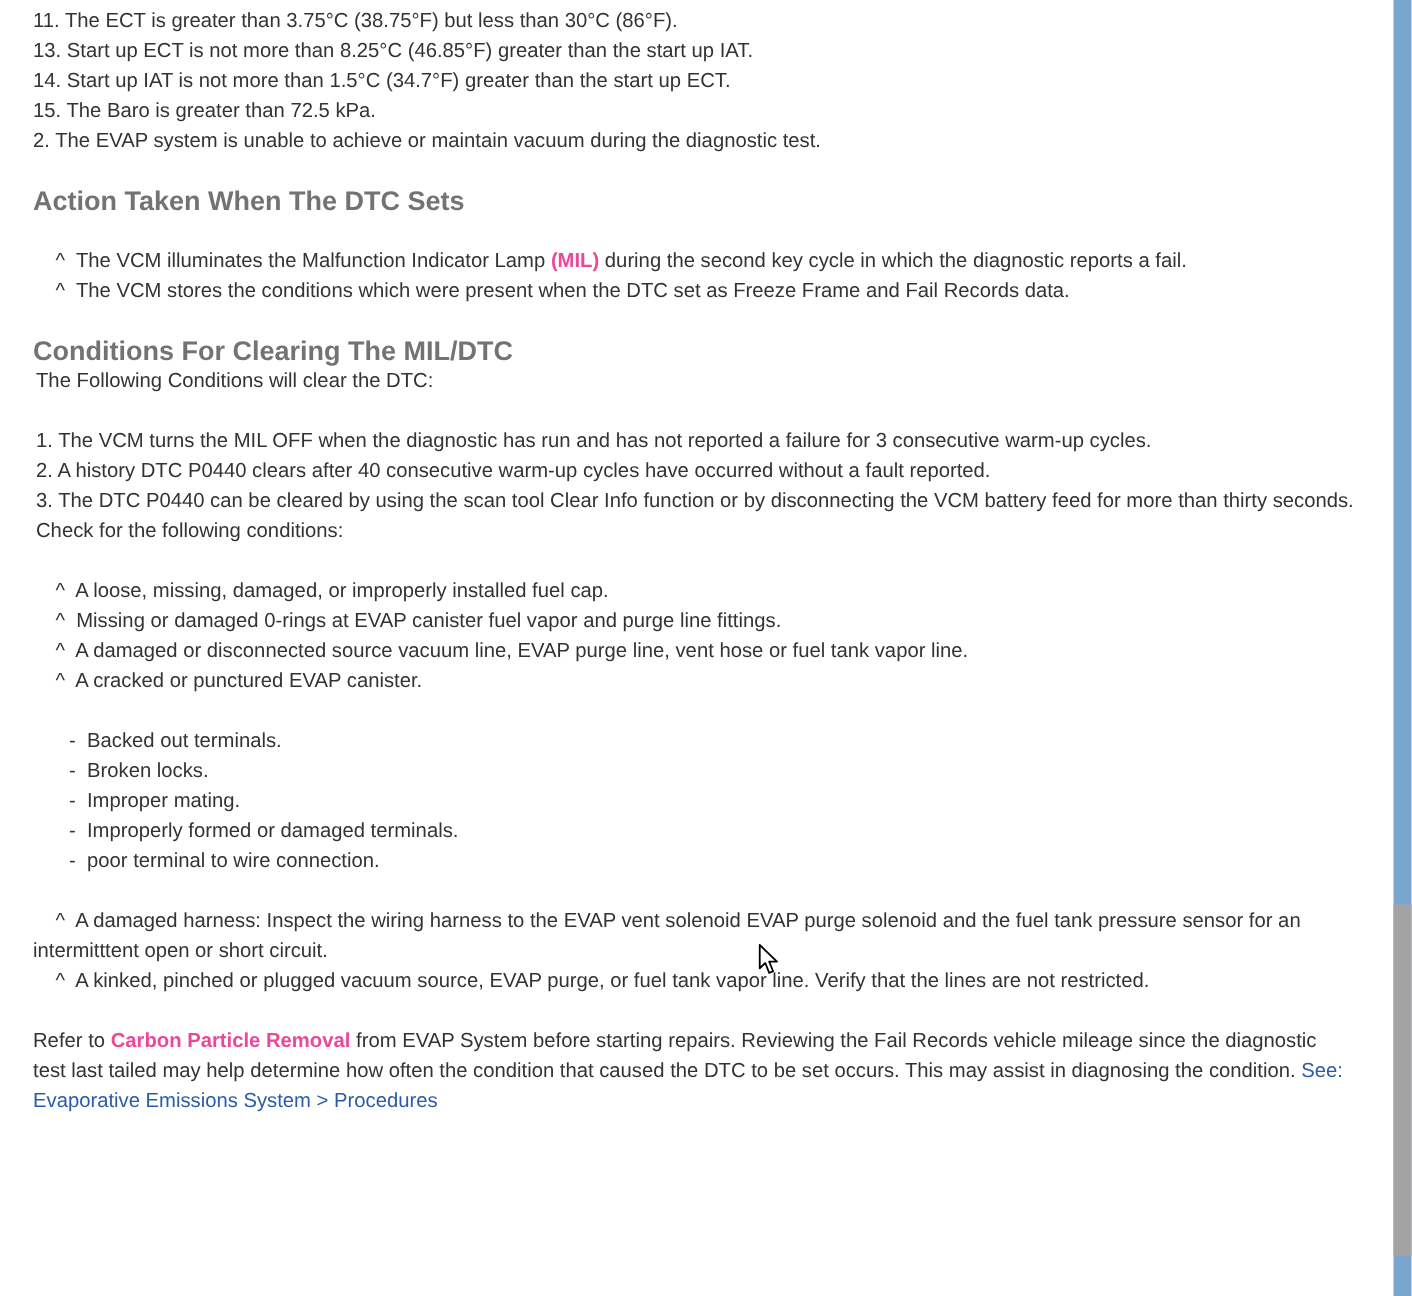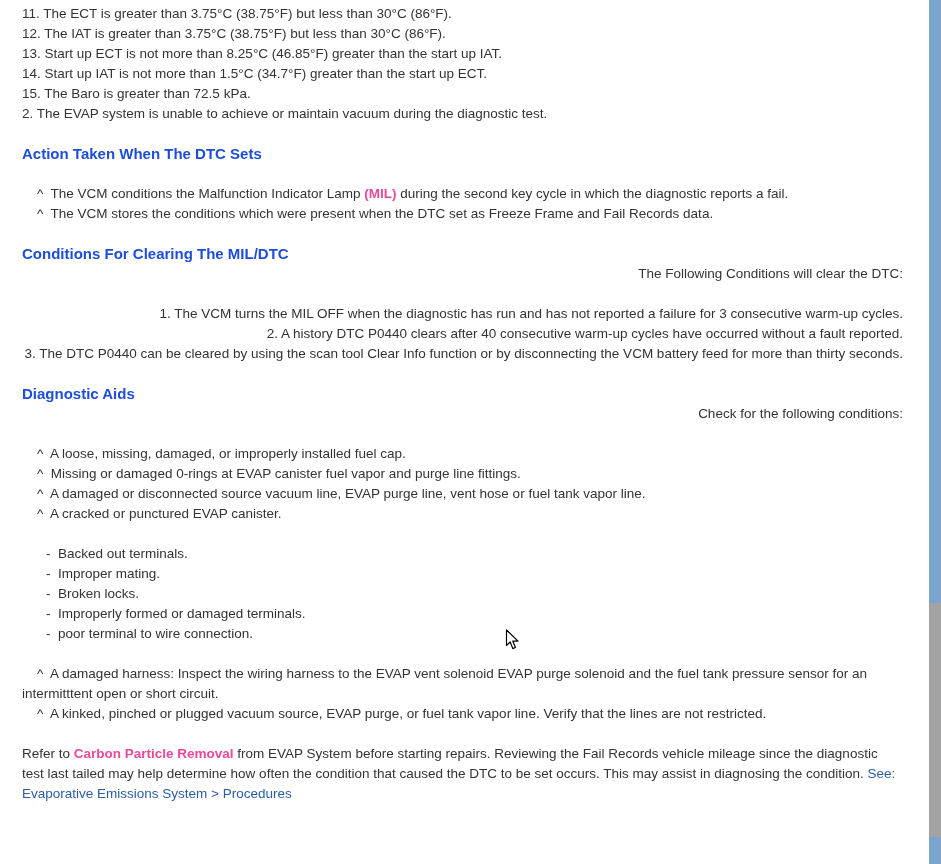--- a/index.html
+++ b/index.html
@@ -18,28 +18,28 @@
   .content {
     position: absolute;
     top: 0;
     left: 4px;
     width: 929px;
     padding: 4px 30px 0 18px;
   }
   p { margin: 0; white-space: pre-wrap; }
   h3 {
     margin: 20px 0 0 0;
-    font-size: 15px;
+    font-size: 18px;
     line-height: 20px;
     font-weight: 700;
-    color: #1d4ed8;
+    color: #737373;
     white-space: pre-wrap;
   }
   .gap { margin-top: 20px; }
-  .indent-sm { text-indent: 2px; text-align: right; }
+  .indent-sm { text-indent: 2px; }
   .bullet { text-indent: 15px; }
   .dash { text-indent: 24px; }
   b { color: #ec4899; }
   a.doc-link {
     color: #2a5ca8;
     text-decoration: none;
     cursor: pointer;
   }
   .scrollbar {
     position: absolute;
@@ -66,57 +66,55 @@
     pointer-events: none;
   }
 </style>
 </head>
 <body>
 
 <div class="content">
 
   <div>
     <p>11. The ECT is greater than 3.75°C (38.75°F) but less than 30°C (86°F).</p>
-    <p>12. The IAT is greater than 3.75°C (38.75°F) but less than 30°C (86°F).</p>
     <p>13. Start up ECT is not more than 8.25°C (46.85°F) greater than the start up IAT.</p>
     <p>14. Start up IAT is not more than 1.5°C (34.7°F) greater than the start up ECT.</p>
     <p>15. The Baro is greater than 72.5 kPa.</p>
     <p>2. The EVAP system is unable to achieve or maintain vacuum during the diagnostic test.</p>
   </div>
 
   <h3>Action Taken When The DTC Sets</h3>
 
   <div class="gap">
-    <p class="bullet"><span>^  The VCM conditions the Malfunction Indicator Lamp </span><b>(MIL)</b><span> during the second key cycle in which the diagnostic reports a fail.</span></p>
+    <p class="bullet"><span>^  The VCM illuminates the Malfunction Indicator Lamp </span><b>(MIL)</b><span> during the second key cycle in which the diagnostic reports a fail.</span></p>
     <p class="bullet">^  The VCM stores the conditions which were present when the DTC set as Freeze Frame and Fail Records data.</p>
   </div>
 
   <h3>Conditions For Clearing The MIL/DTC</h3>
   <p class="indent-sm">The Following Conditions will clear the DTC:</p>
 
   <div class="gap">
     <p class="indent-sm">1. The VCM turns the MIL OFF when the diagnostic has run and has not reported a failure for 3 consecutive warm-up cycles.</p>
     <p class="indent-sm">2. A history DTC P0440 clears after 40 consecutive warm-up cycles have occurred without a fault reported.</p>
     <p class="indent-sm">3. The DTC P0440 can be cleared by using the scan tool Clear Info function or by disconnecting the VCM battery feed for more than thirty seconds.</p>
   </div>
 
-  <h3>Diagnostic Aids</h3>
   <p class="indent-sm">Check for the following conditions:</p>
 
   <div class="gap">
     <p class="bullet">^  A loose, missing, damaged, or improperly installed fuel cap.</p>
     <p class="bullet">^  Missing or damaged 0-rings at EVAP canister fuel vapor and purge line fittings.</p>
     <p class="bullet">^  A damaged or disconnected source vacuum line, EVAP purge line, vent hose or fuel tank vapor line.</p>
     <p class="bullet">^  A cracked or punctured EVAP canister.</p>
   </div>
 
   <div class="gap">
     <p class="dash">-  Backed out terminals.</p>
+    <p class="dash">-  Broken locks.</p>
     <p class="dash">-  Improper mating.</p>
-    <p class="dash">-  Broken locks.</p>
     <p class="dash">-  Improperly formed or damaged terminals.</p>
     <p class="dash">-  poor terminal to wire connection.</p>
   </div>
 
   <div class="gap">
     <p class="bullet">^  A damaged harness: Inspect the wiring harness to the EVAP vent solenoid EVAP purge solenoid and the fuel tank pressure sensor for an intermitttent open or short circuit.</p>
     <p class="bullet">^  A kinked, pinched or plugged vacuum source, EVAP purge, or fuel tank vapor line. Verify that the lines are not restricted.</p>
   </div>
 
   <p class="gap"><span>Refer to </span><b>Carbon Particle Removal</b><span> from EVAP System before starting repairs. Reviewing the Fail Records vehicle mileage since the diagnostic test last tailed may help determine how often the condition that caused the DTC to be set occurs. This may assist in diagnosing the condition. </span><a class="doc-link" href="#">See: Evaporative Emissions System &gt; Procedures</a></p>

